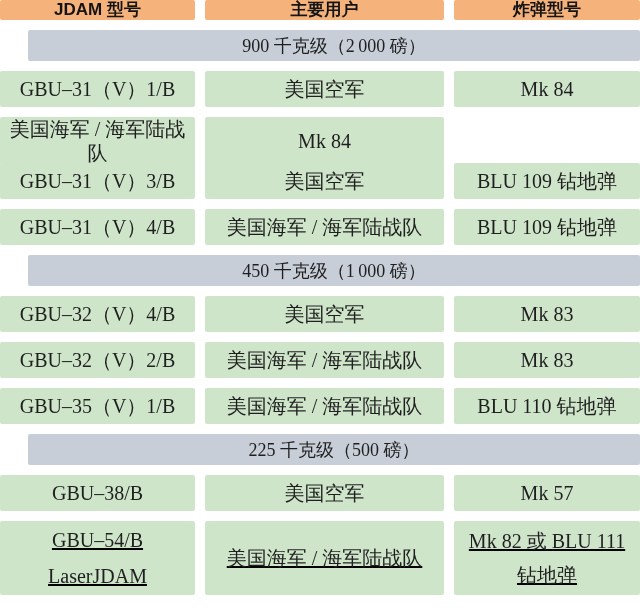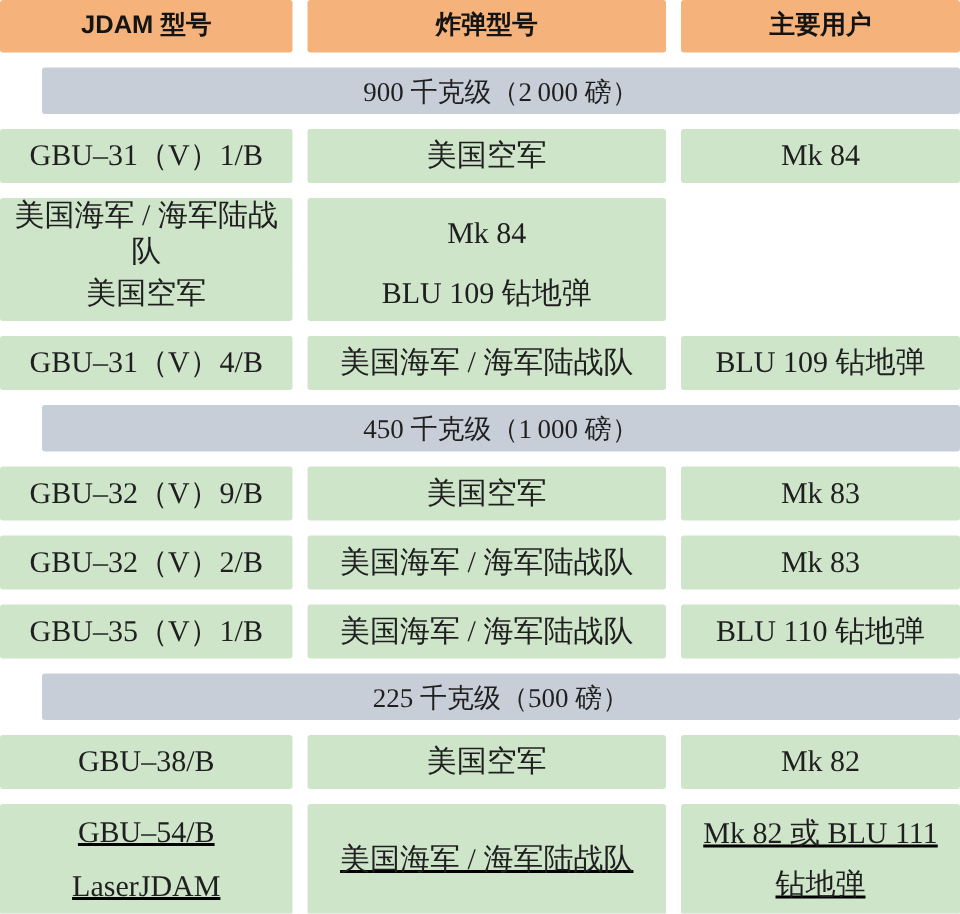--- a/index.html
+++ b/index.html
@@ -10,21 +10,21 @@
   body {
     width: 640px;
     height: 609px;
     overflow: hidden;
   }
   .table {
     display: flex;
     flex-direction: column;
     row-gap: 10px;
     width: 640px;
-    height: 609px;
+    height: 510px;
   }
   .grid {
     display: grid;
     grid-template-columns: 195px 239px 186px;
     column-gap: 10px;
   }
   .row-header   { height: 36px; }
   .row-section  { height: 31px; flex: 0 0 31px; }
   .row-data     { height: 36px; flex: 0 0 36px; }
   .row-tall     { flex: 1 1 auto; min-height: 70px; text-decoration: underline; }
@@ -68,52 +68,53 @@
     padding: 3px 14px;
   }
 </style>
 </head>
 <body>
 
 <div class="table">
 
   <div class="grid row-header">
     <div class="cell hcell">JDAM 型号</div>
+    <div class="cell hcell">主要用户</div>
     <div class="cell hcell">炸弹型号</div>
-    <div class="cell hcell">主要用户</div>
   </div>
 
   <div class="section-bar row-section">900 千克级（2 000 磅）</div>
 
   <div class="grid row-data">
     <div class="cell">GBU–31（V）1/B</div>
     <div class="cell">美国空军</div>
     <div class="cell">Mk 84</div>
   </div>
 
   <div class="grid row-data">
     <div class="cell">美国海军 / 海军陆战队</div>
     <div class="cell">Mk 84</div>
   </div>
 
   <div class="grid row-data">
+    <div class="cell">GBU–31（V）3/B</div>
     <div class="cell">美国空军</div>
     <div class="cell">BLU 109 钻地弹</div>
   </div>
 
   <div class="grid row-data">
     <div class="cell">GBU–31（V）4/B</div>
     <div class="cell">美国海军 / 海军陆战队</div>
     <div class="cell">BLU 109 钻地弹</div>
   </div>
 
   <div class="section-bar row-section">450 千克级（1 000 磅）</div>
 
   <div class="grid row-data">
-    <div class="cell">GBU–32（V）9/B</div>
+    <div class="cell">GBU–32（V）4/B</div>
     <div class="cell">美国空军</div>
     <div class="cell">Mk 83</div>
   </div>
 
   <div class="grid row-data">
     <div class="cell">GBU–32（V）2/B</div>
     <div class="cell">美国海军 / 海军陆战队</div>
     <div class="cell">Mk 83</div>
   </div>
 
@@ -121,21 +122,21 @@
     <div class="cell">GBU–35（V）1/B</div>
     <div class="cell">美国海军 / 海军陆战队</div>
     <div class="cell">BLU 110 钻地弹</div>
   </div>
 
   <div class="section-bar row-section">225 千克级（500 磅）</div>
 
   <div class="grid row-data">
     <div class="cell">GBU–38/B</div>
     <div class="cell">美国空军</div>
-    <div class="cell">Mk 82</div>
+    <div class="cell">Mk 57</div>
   </div>
 
   <div class="grid row-tall">
     <div class="cell multiline">GBU–54/B
 LaserJDAM</div>
     <div class="cell">美国海军 / 海军陆战队</div>
     <div class="cell wrapline">Mk 82 或 BLU 111 钻地弹</div>
   </div>
 
 </div>

